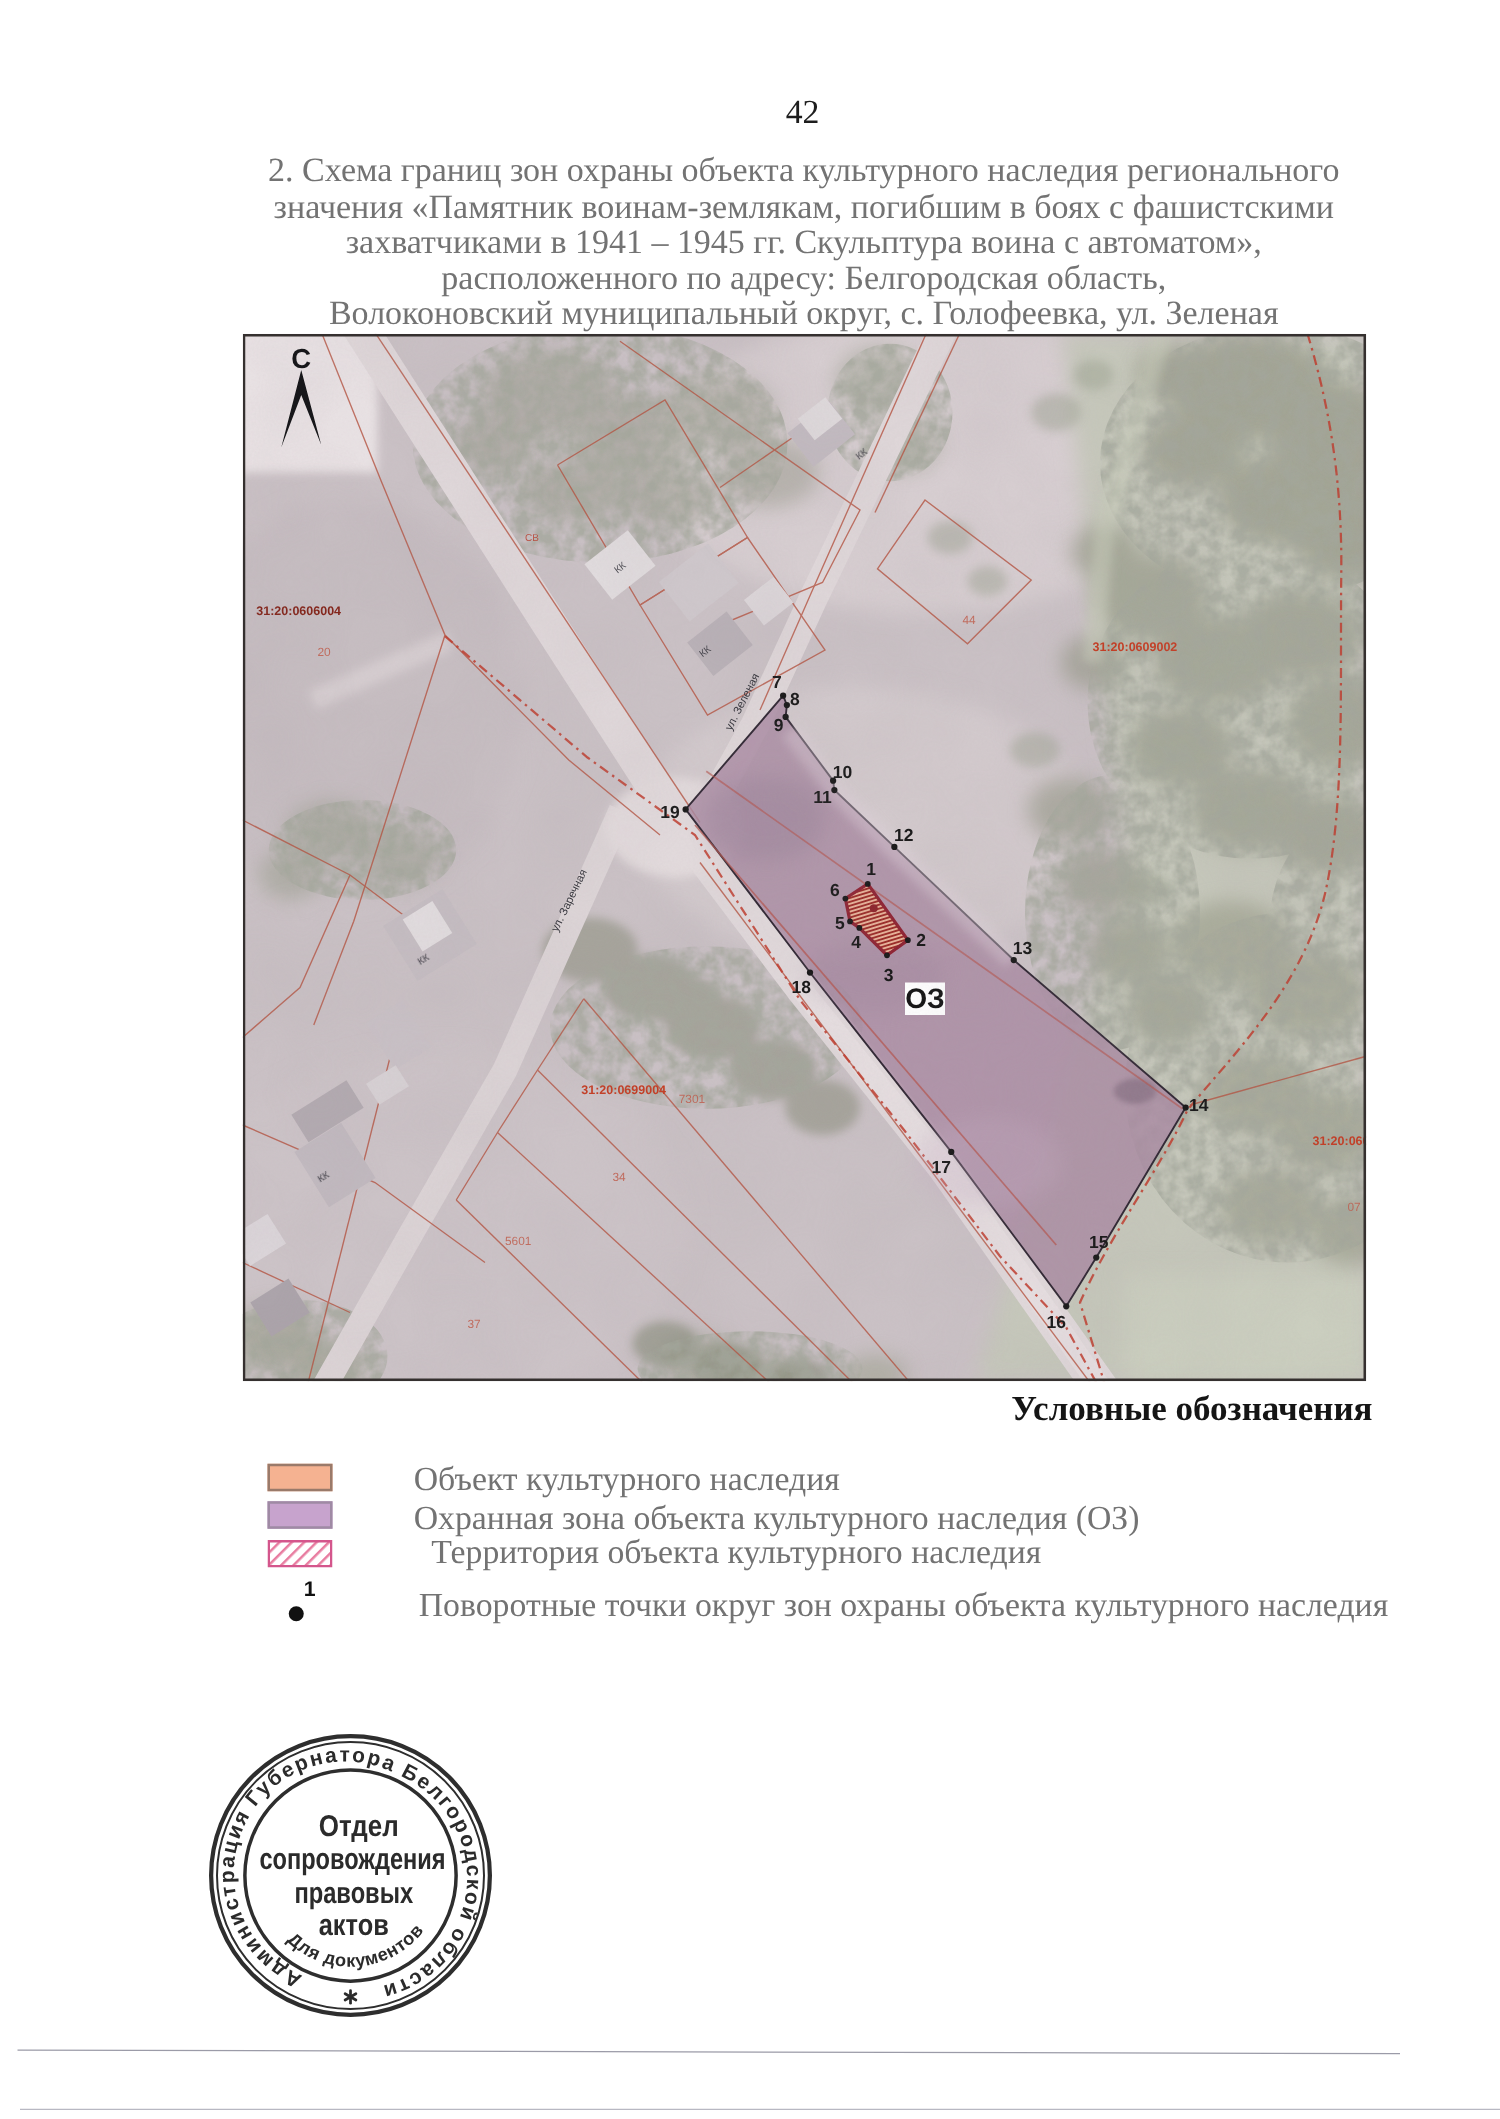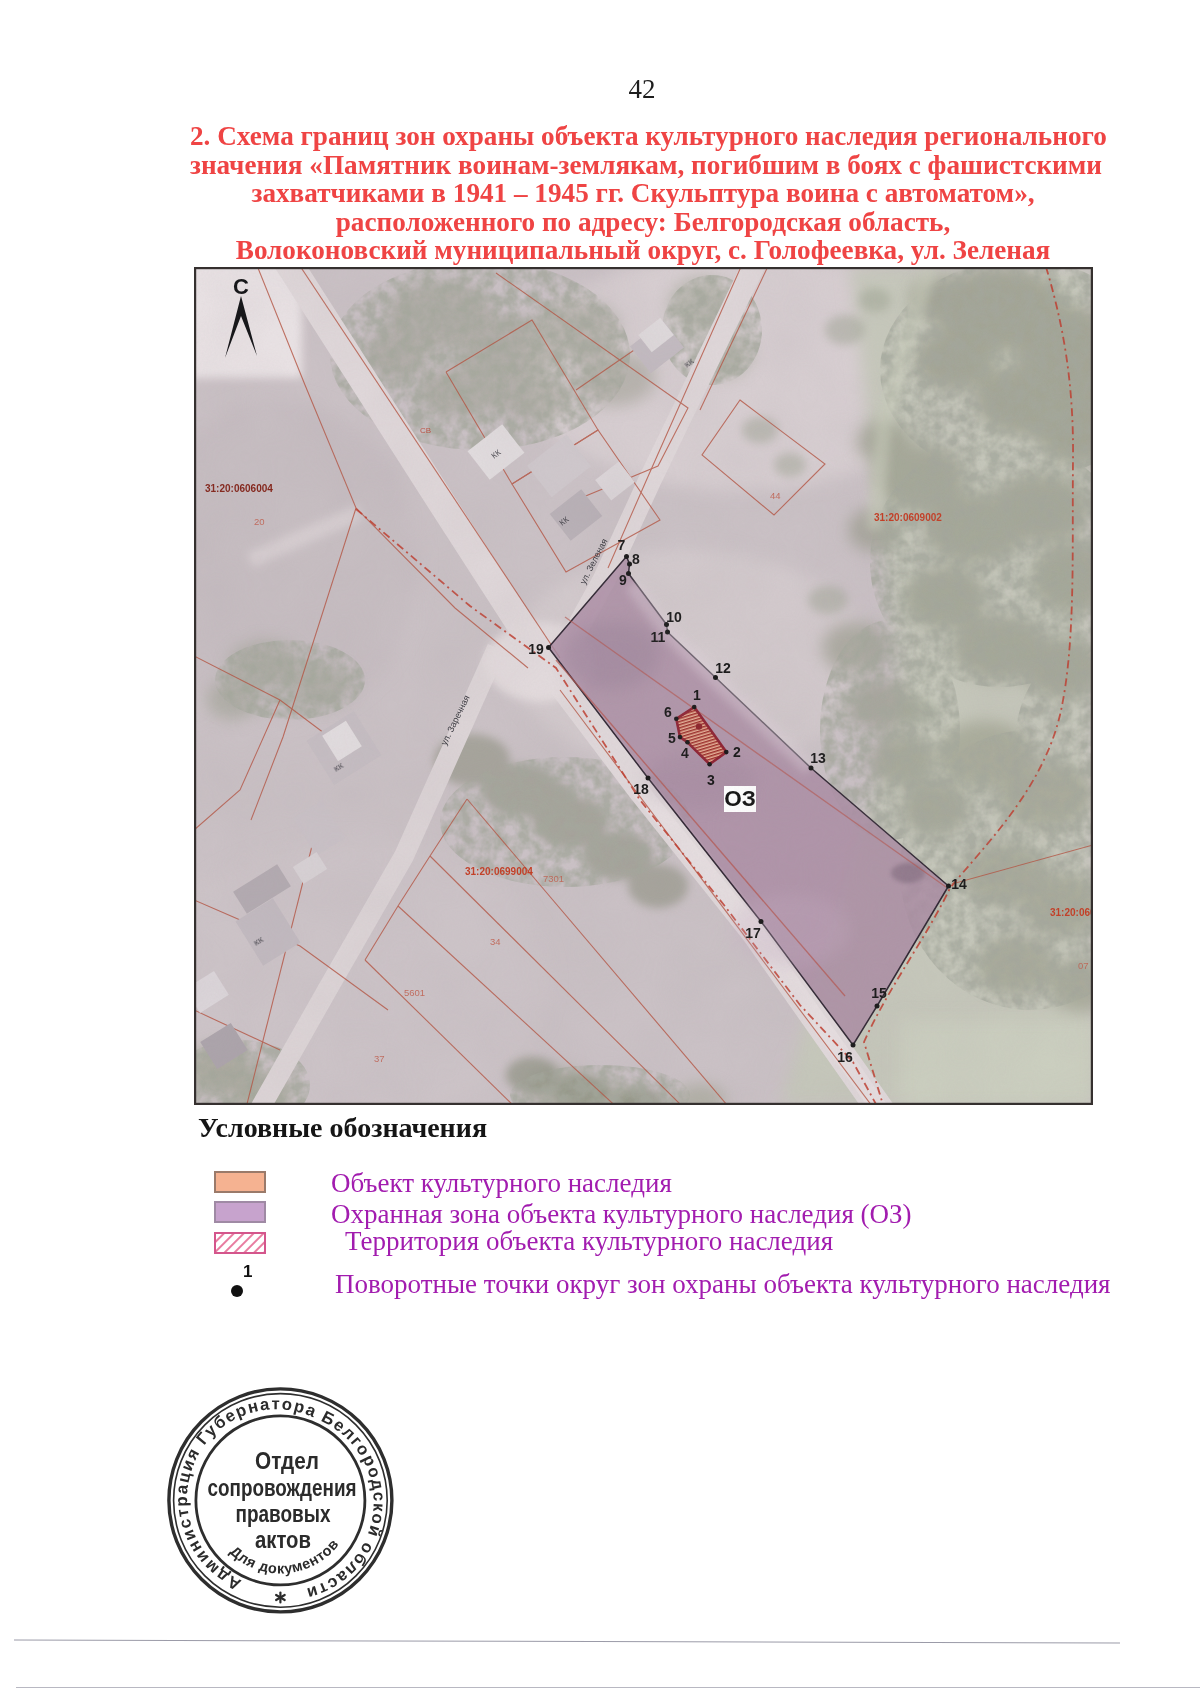--- a/index.html
+++ b/index.html
@@ -1,24 +1,24 @@
 <!DOCTYPE html>
 <html><head>
 <meta charset="utf-8">
 <style>
   html,body{margin:0;padding:0}
   body{width:1200px;height:1695px;background:#ffffff;position:relative;
        font-family:"Liberation Serif", serif;overflow:hidden}
   .pagenum{position:absolute;top:74px;left:0;width:1284px;text-align:center;
            font-size:27px;color:#1d1d1d}
   .heading{position:absolute;top:122px;left:190px;width:906px;text-align:center;
-           font-weight:bold;font-size:27.2px;line-height:28.6px;color:#ef4444;white-space:nowrap}
-  .legtitle{position:absolute;top:1112px;left:198px;width:900px;text-align:left;
+           font-weight:normal;font-size:27.2px;line-height:28.6px;color:#737373;white-space:nowrap}
+  .legtitle{position:absolute;top:1112px;left:198px;width:900px;text-align:right;
             font-weight:bold;font-size:28px;color:#151515}
-  .legitem{position:absolute;font-size:27px;color:#a21caf;white-space:nowrap}
+  .legitem{position:absolute;font-size:27px;color:#737373;white-space:nowrap}
   .sw{position:absolute;width:52px;height:22px;box-sizing:border-box}
   .botline{position:absolute;height:0;border-top:1px solid #9b9ba8}
 </style>
 </head>
 <body>
 
 <div class="pagenum">42</div>
 
 <div class="heading">2. Схема границ зон охраны объекта культурного наследия регионального<br>значения «Памятник воинам-землякам, погибшим в боях с фашистскими<br>захватчиками в 1941 – 1945 гг. Скульптура воина с автоматом»,<br>расположенного по адресу: Белгородская область,<br>Волоконовский муниципальный округ, с. Голофеевка, ул. Зеленая</div>
 

